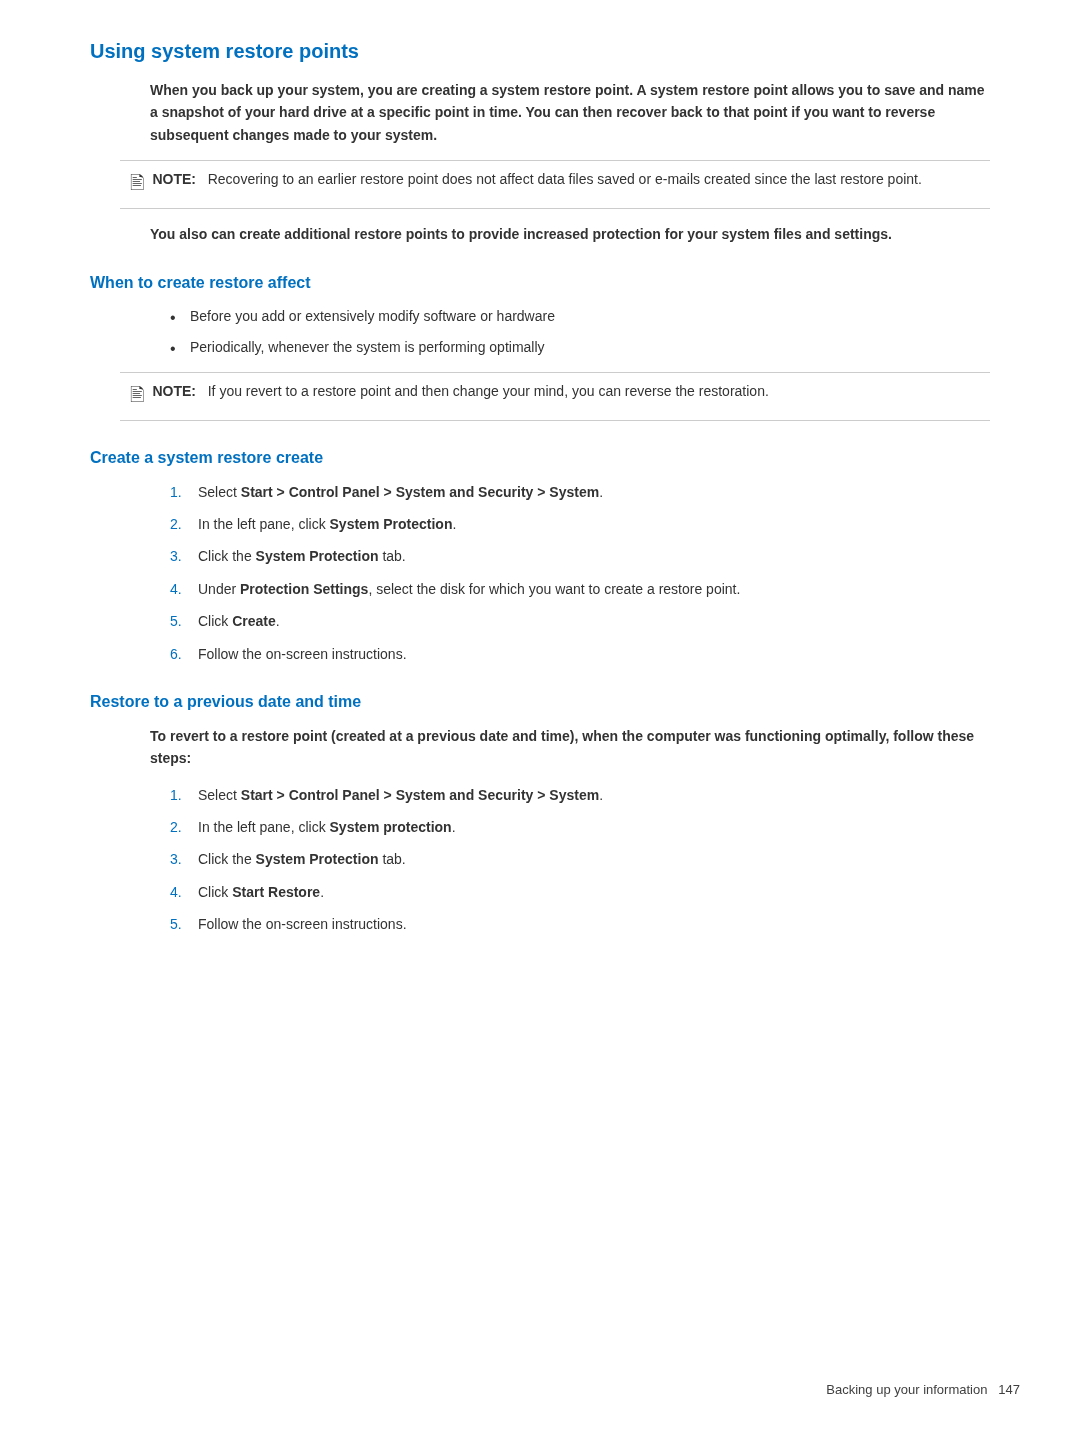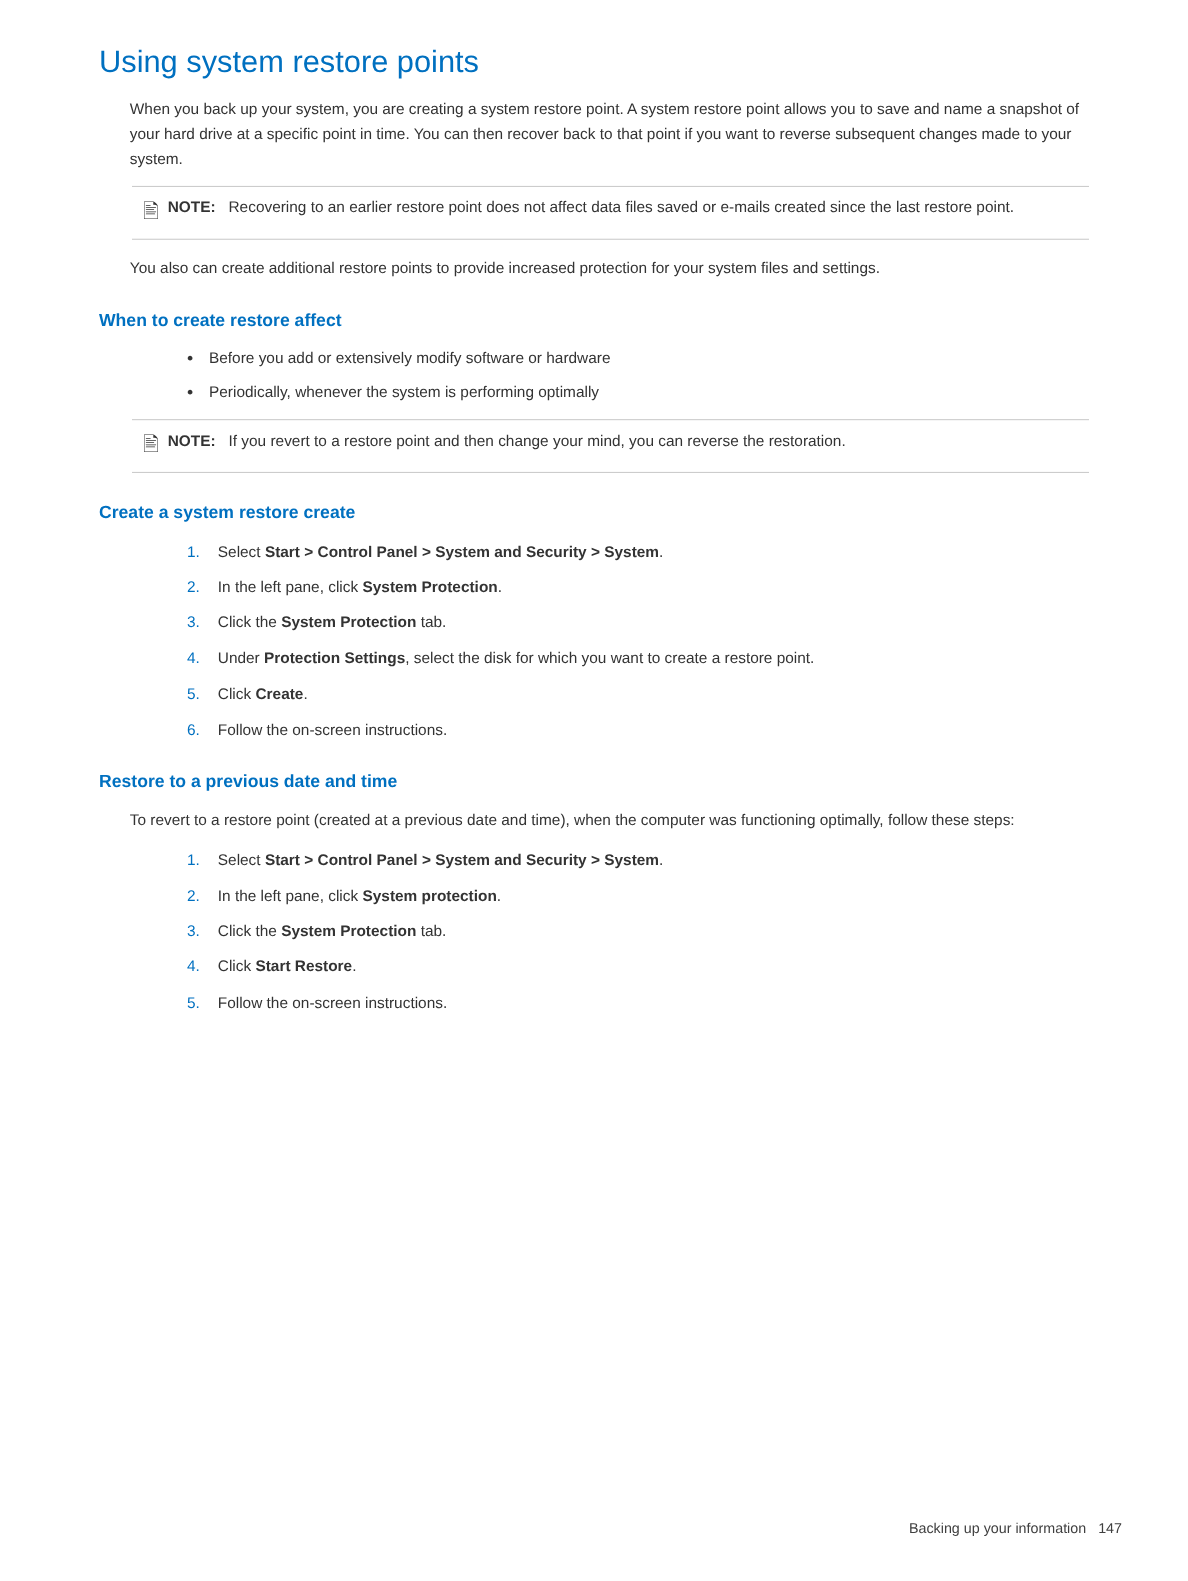--- a/index.html
+++ b/index.html
@@ -18,38 +18,39 @@
       padding: 40px 60px 60px 60px;
     }
 
     .page-content {
       max-width: 900px;
       margin: 0 auto;
     }
 
     h1.section-title {
       color: #0070c0;
-      font-size: 28px;
-      font-weight: normal;
+      font-size: 20px;
+      font-weight: bold;
       margin-bottom: 16px;
       border-bottom: none;
     }
 
     h2.subsection-title {
       color: #0070c0;
       font-size: 16px;
       font-weight: bold;
       margin-top: 28px;
       margin-bottom: 14px;
     }
 
     .intro-text {
-      margin-left: 28px;
+      margin-left: 60px;
       margin-bottom: 14px;
       line-height: 1.6;
+      font-weight: bold;
     }
 
     .note-box {
       display: flex;
       align-items: flex-start;
       border-top: 1px solid #cccccc;
       border-bottom: 1px solid #cccccc;
       padding: 8px 10px;
       margin-bottom: 14px;
       margin-left: 30px;

